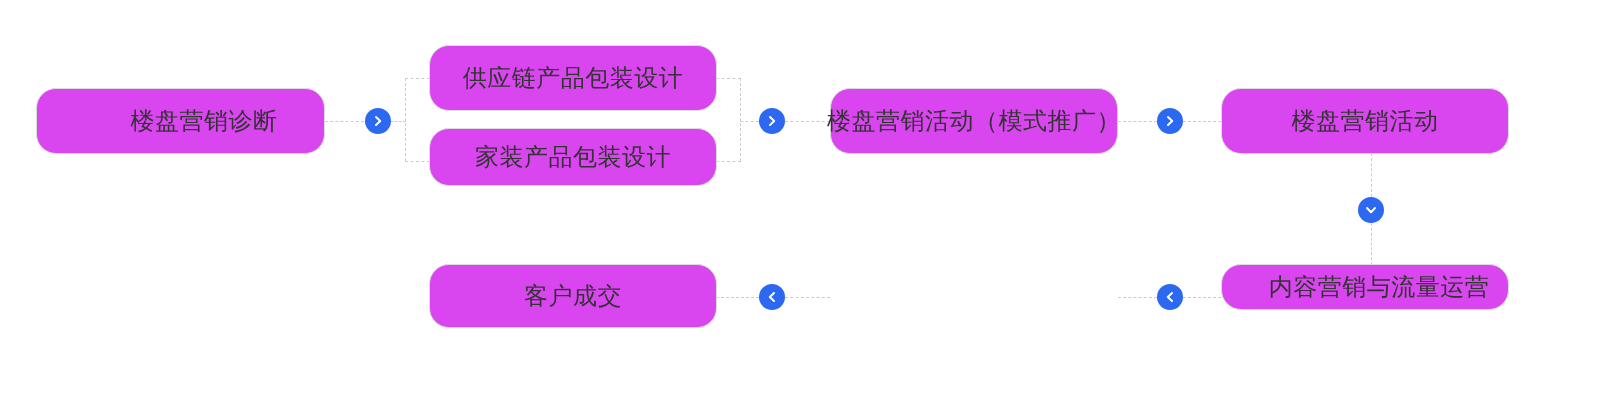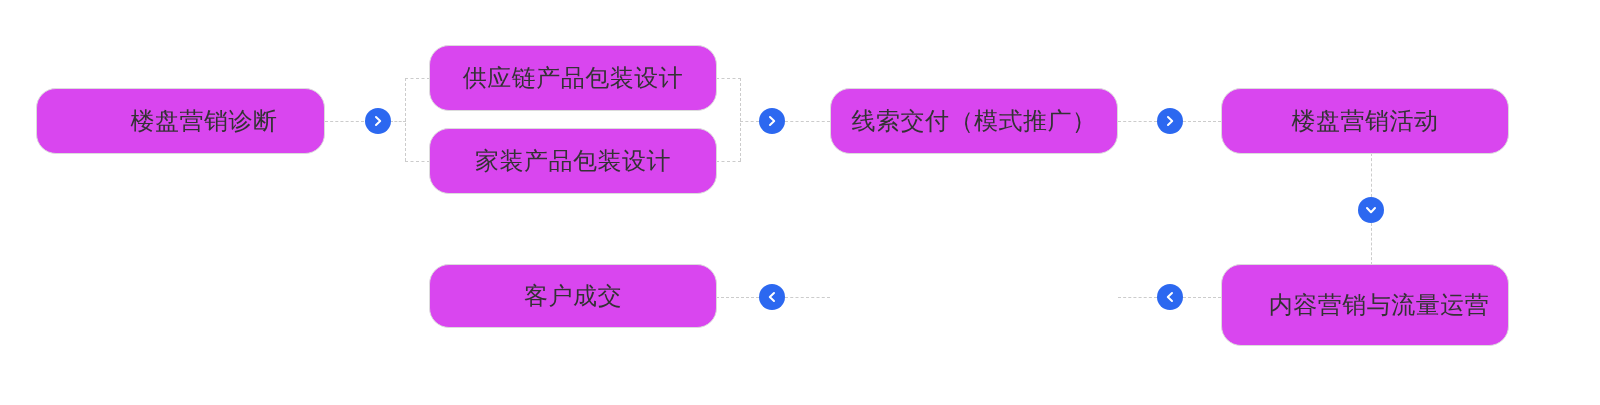--- a/index.html
+++ b/index.html
@@ -114,33 +114,33 @@
   <div class="dash-h" style="left:716px; top:297px; width:43px;"></div>
 
   <div class="node" style="left:36px; top:88px; width:289px; height:66px;padding-left:47px;">
     <span class="node-label">楼盘营销诊断</span>
   </div>
 
   <div class="node" style="left:429px; top:45px; width:288px; height:66px;">
     <span class="node-label">供应链产品包装设计</span>
   </div>
 
-  <div class="node" style="left:429px; top:128px; width:288px; height:66px;">
+  <div class="node" style="left:429px; top:128px; width:288px; height:58px;">
     <span class="node-label">家装产品包装设计</span>
   </div>
 
   <div class="node" style="left:830px; top:88px; width:288px; height:66px;">
-    <span class="node-label">线索交付（模式推广）</span>
+    <span class="node-label">楼盘营销活动（模式推广）</span>
   </div>
 
   <div class="node" style="left:1221px; top:88px; width:288px; height:66px;">
     <span class="node-label">楼盘营销活动</span>
   </div>
 
-  <div class="node" style="left:1221px; top:264px; width:288px; height:82px;padding-left:28px;">
+  <div class="node" style="left:1221px; top:264px; width:288px; height:46px;padding-left:28px;">
     <span class="node-label">内容营销与流量运营</span>
   </div>
 
 
   <div class="node" style="left:429px; top:264px; width:288px; height:64px;">
     <span class="node-label">客户成交</span>
   </div>
 
   <div class="marker" style="left:365px; top:108px;">
     <svg width="14" height="14" viewBox="0 0 14 14">

